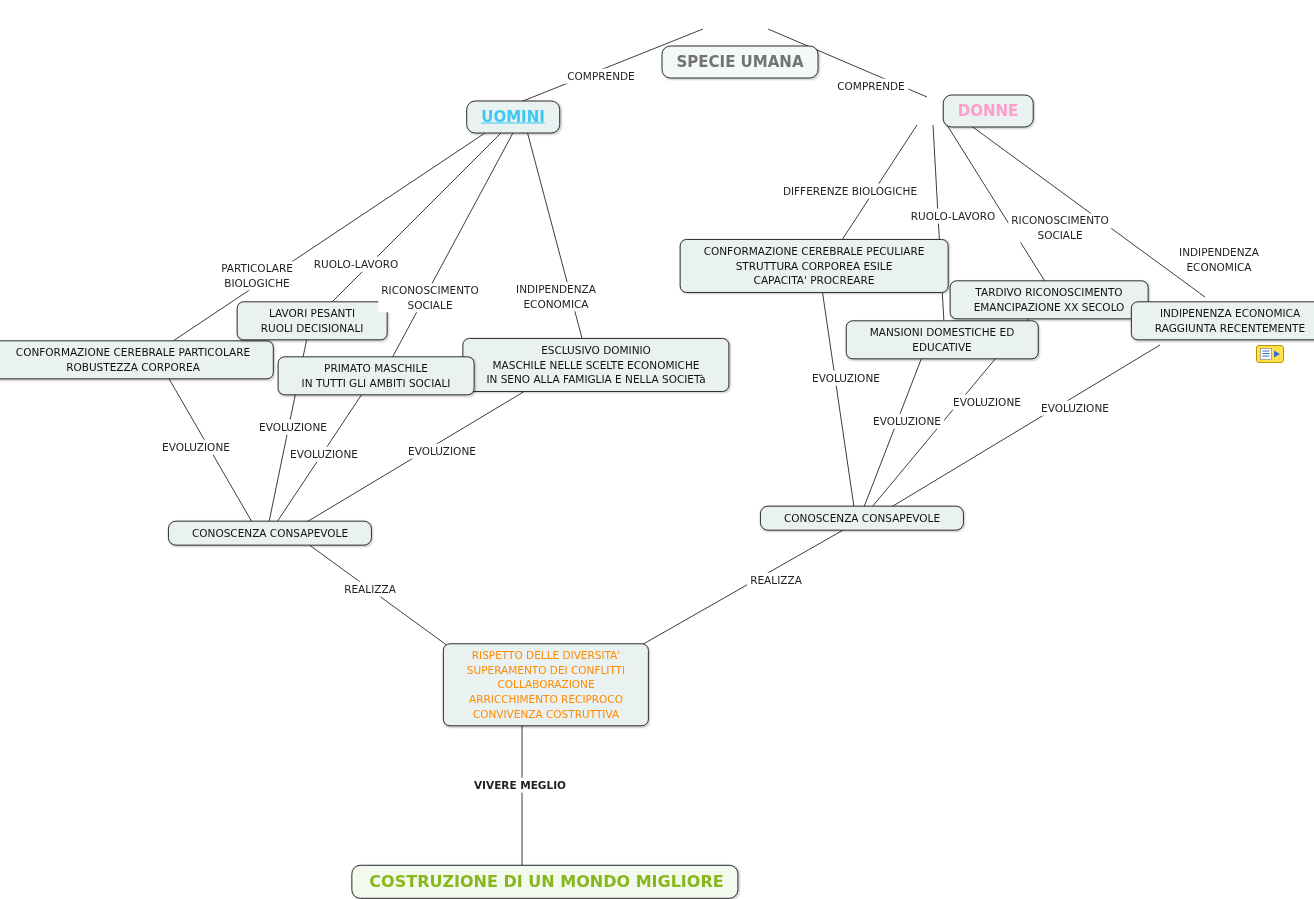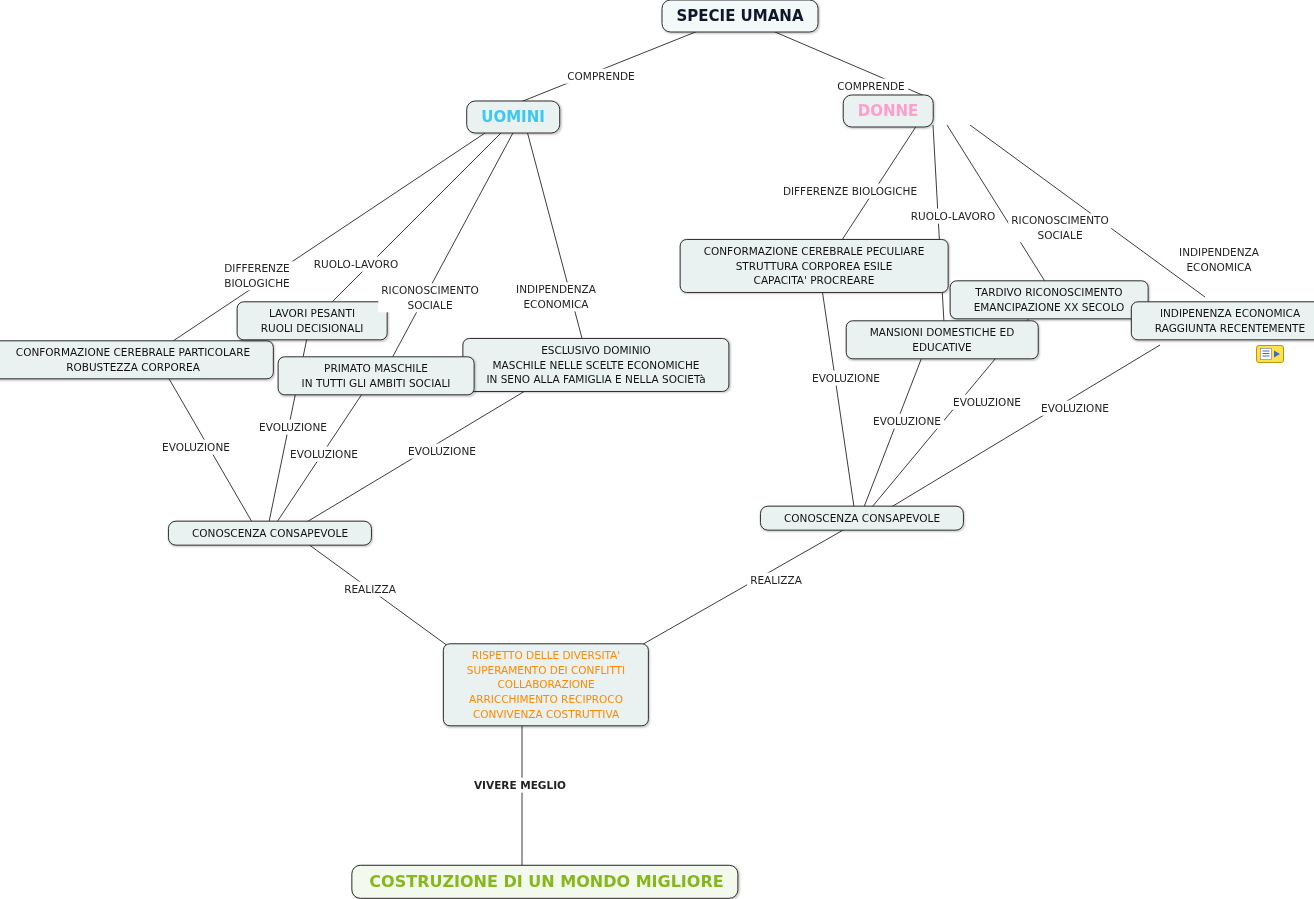--- a/index.html
+++ b/index.html
@@ -32,21 +32,21 @@
     box-shadow: 1px 1px 2px rgba(0,0,0,0.2);
   }
   .node.title {
     font-size: 15px;
     font-weight: bold;
     border-radius: 9px;
     padding: 5px 14px;
   }
   .node.small { border-radius: 8px; }
 
-  #n-specie      { color: #0f172a; background: #f3f8f8; }
+  #n-specie      { color: #737373; background: #f3f8f8; margin-top: 46px; }
   #n-uomini      { color: #3cc8f2; }
   #n-donne       { color: #ff9ecb; }
   #n-rispetto    { color: #ff8a00; }
   #n-costruzione { color: #86b71c; font-size: 16px; background: #f4f9ee; }
 
   .elabel {
     position: absolute;
     transform: translate(-50%, -50%);
     background: #ffffff;
     padding: 0 3px;
@@ -90,23 +90,23 @@
     <line x1="1030" y1="317" x2="872" y2="507"></line>
     <line x1="1160" y1="345" x2="888" y2="509"></line>
 
     <line x1="845" y1="529" x2="610" y2="663"></line>
 
     <line x1="522" y1="724" x2="522" y2="867"></line>
   </svg>
 
   <div class="node title" id="n-specie" style="left:740px; top:16px;">SPECIE UMANA</div>
 
-  <div class="node title" id="n-uomini" style="left:513px; top:117px;">UOMINI</div>
+  <div class="node title" id="n-uomini" style="left:513px; top:117px;text-decoration:underline;">UOMINI</div>
 
-  <div class="node title" id="n-donne" style="left:888px; top:111px;">DONNE</div>
+  <div class="node title" id="n-donne" style="left:988px; top:111px;">DONNE</div>
 
   <div class="node" style="left:133px; top:360px;">CONFORMAZIONE CEREBRALE PARTICOLARE
 ROBUSTEZZA CORPOREA</div>
 
   <div class="node" style="left:312px; top:321px;">LAVORI PESANTI
 RUOLI DECISIONALI</div>
 
   <div class="node" style="left:596px; top:365px;">ESCLUSIVO DOMINIO
 MASCHILE NELLE SCELTE ECONOMICHE
 IN SENO ALLA FAMIGLIA E NELLA SOCIETà</div>
@@ -146,21 +146,21 @@
       <line x1="6.5" y1="6" x2="13.5" y2="6" stroke="#3a6bd6" stroke-width="1"></line>
       <line x1="6.5" y1="8.5" x2="13.5" y2="8.5" stroke="#3a6bd6" stroke-width="1"></line>
       <line x1="6.5" y1="11" x2="13.5" y2="11" stroke="#3a6bd6" stroke-width="1"></line>
       <path d="M18 5.5 L24 9 L18 12.5 Z" fill="#3a6bd6"></path>
     </svg>
   </div>
 
   <div class="elabel" style="left:601px;  top:76px;">COMPRENDE</div>
   <div class="elabel" style="left:871px;  top:86px;">COMPRENDE</div>
 
-  <div class="elabel" style="left:257px;  top:276px;">DIFFERENZE
+  <div class="elabel" style="left:257px;  top:276px;">PARTICOLARE
 BIOLOGICHE</div>
   <div class="elabel" style="left:356px;  top:264px;">RUOLO-LAVORO</div>
   <div class="elabel" style="left:430px;  top:298px;">RICONOSCIMENTO
 SOCIALE</div>
   <div class="elabel" style="left:556px;  top:297px;">INDIPENDENZA
 ECONOMICA</div>
 
   <div class="elabel" style="left:196px;  top:447px;">EVOLUZIONE</div>
   <div class="elabel" style="left:293px;  top:427px;">EVOLUZIONE</div>
   <div class="elabel" style="left:324px;  top:454px;">EVOLUZIONE</div>

